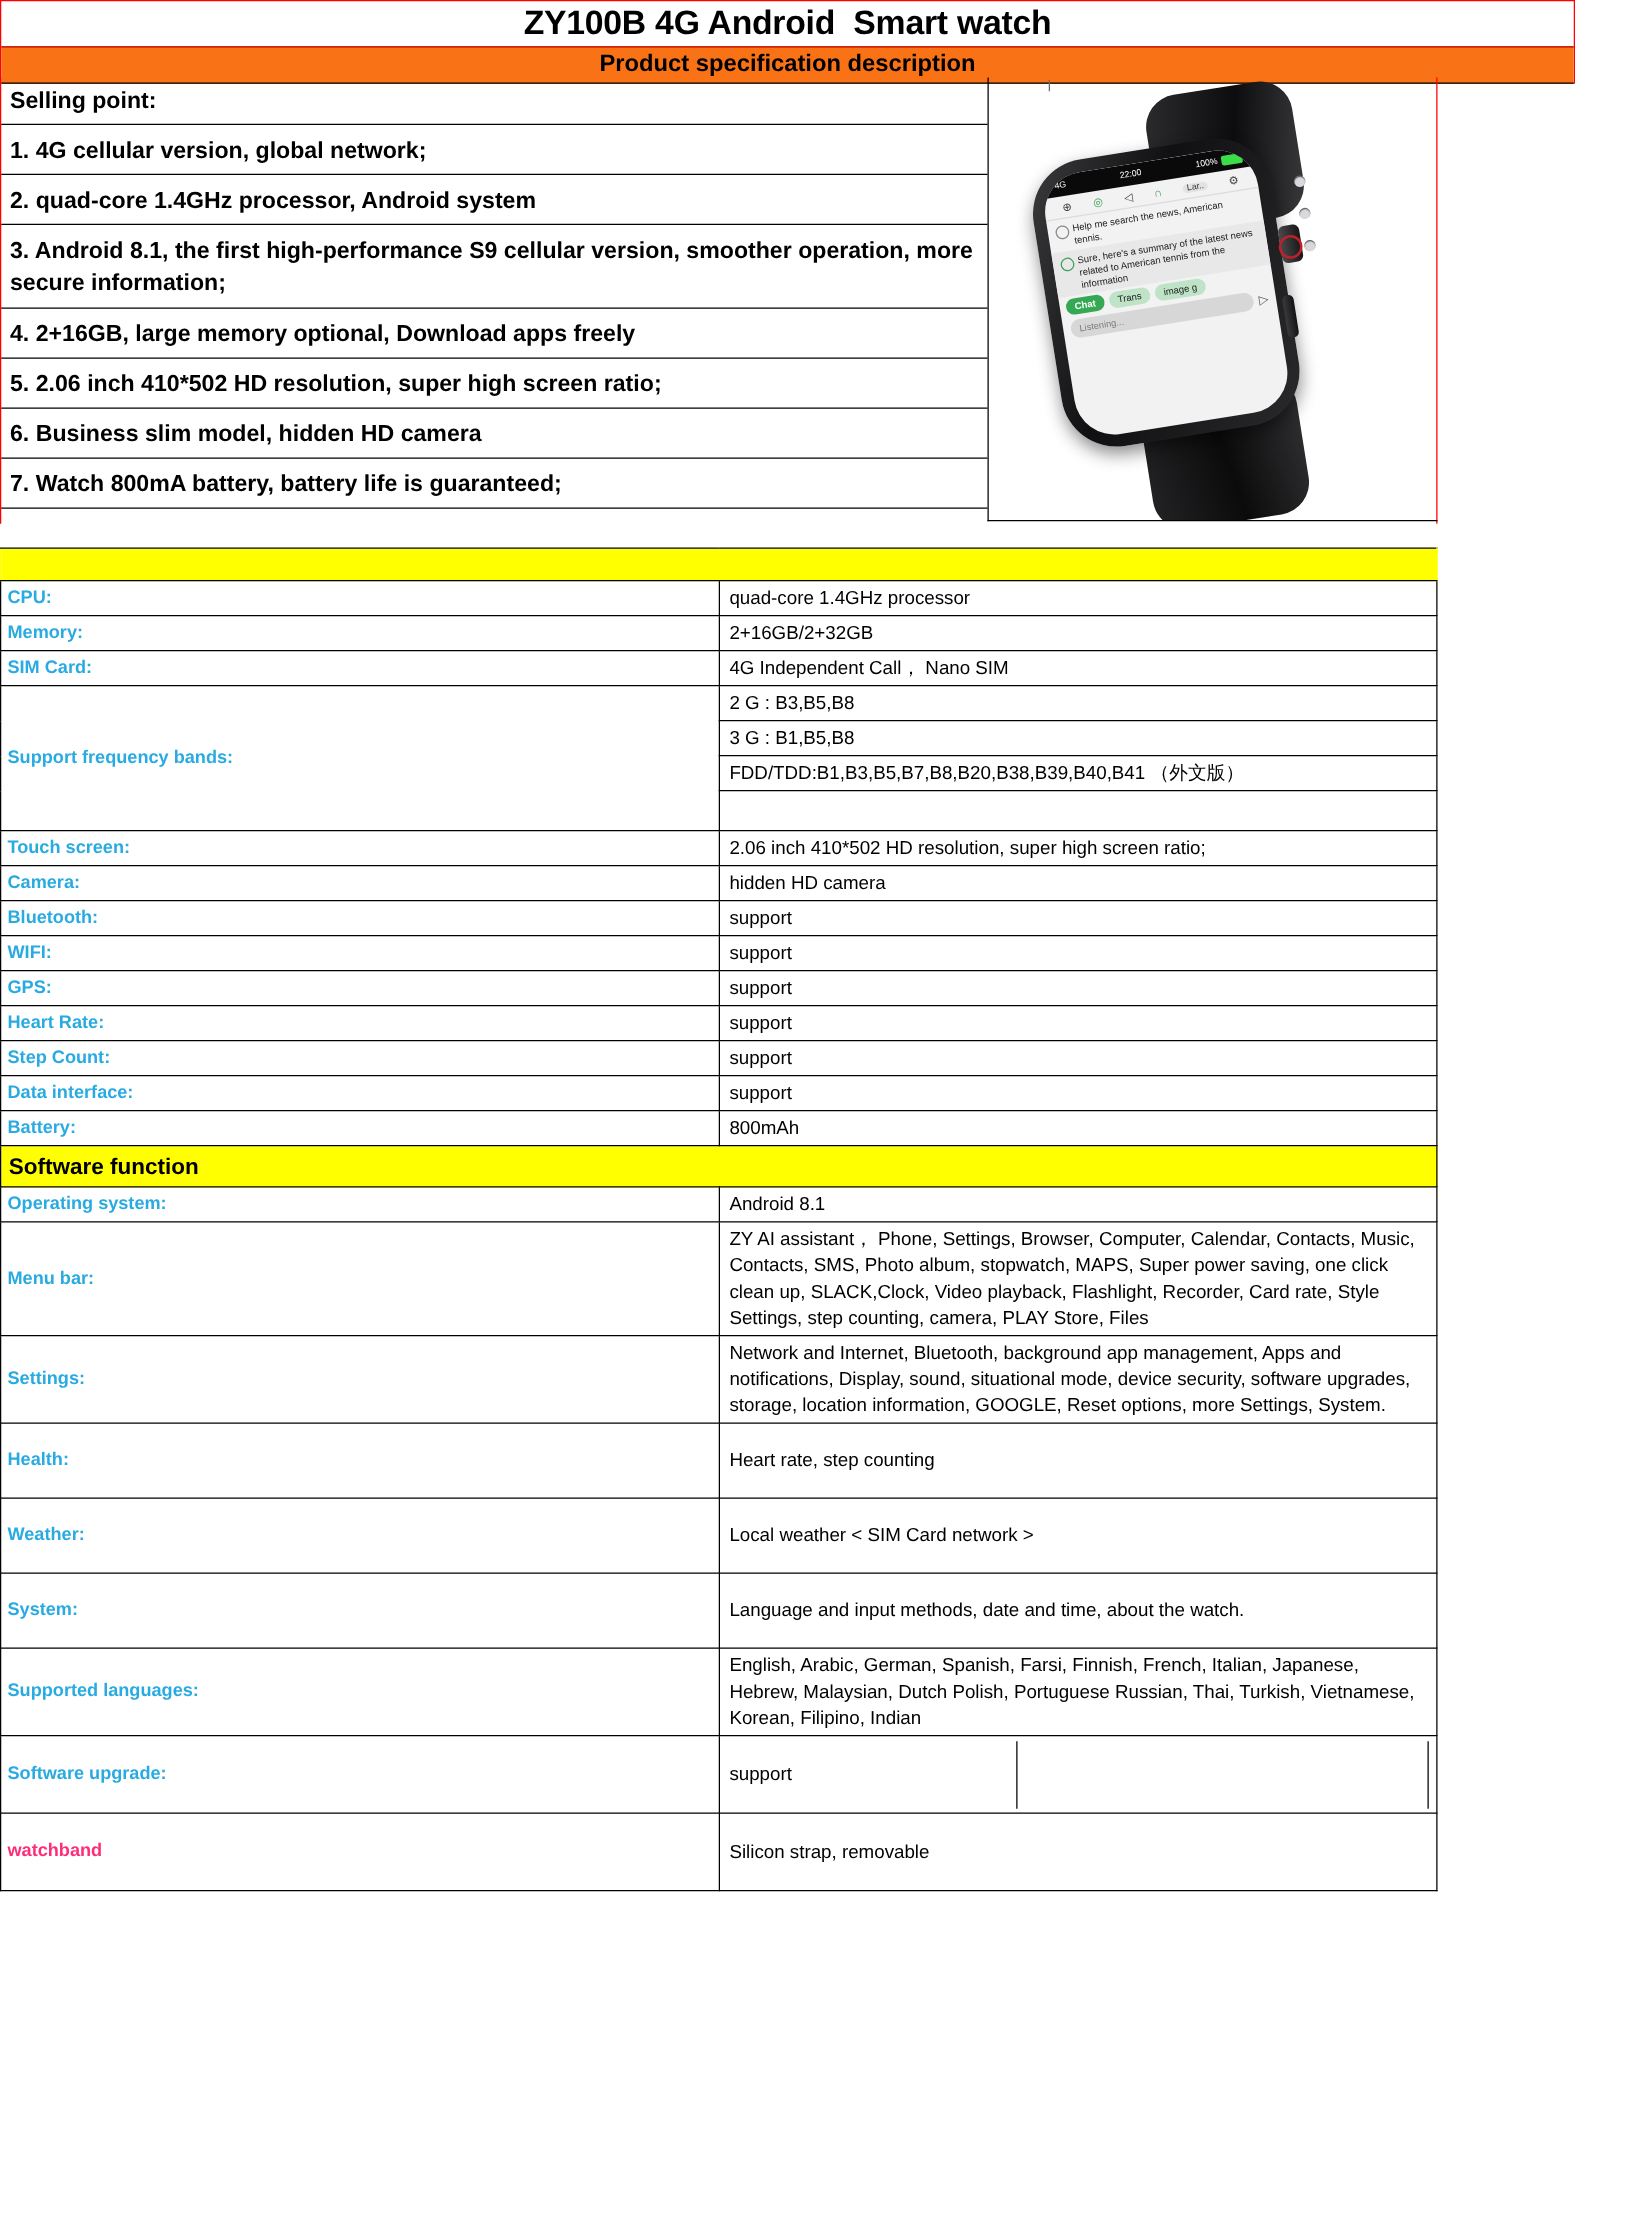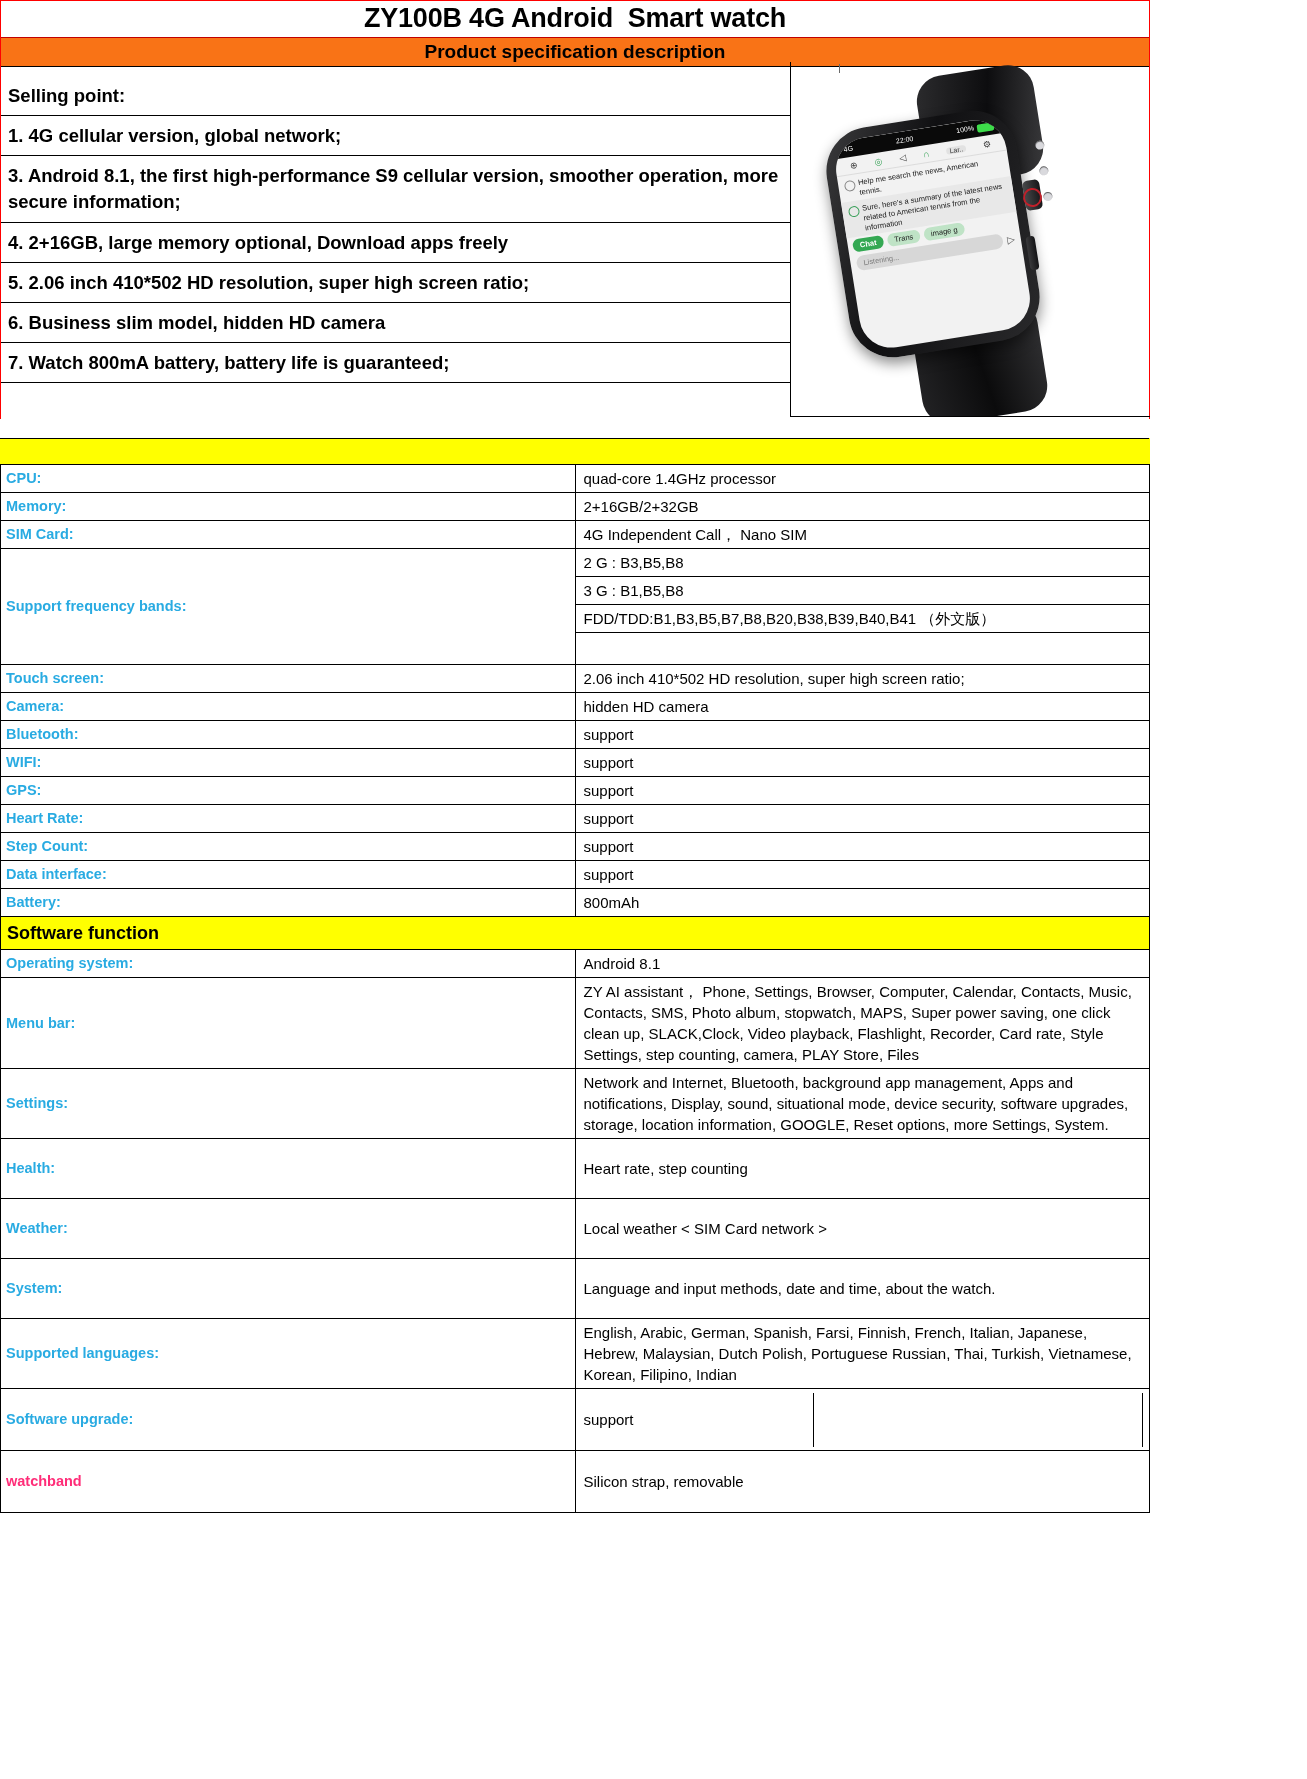--- a/index.html
+++ b/index.html
@@ -16,21 +16,21 @@
     width: 1307px;
     height: 1779px;
     background: #ffffff;
     overflow: hidden;
   }
   
   .doc-frame {
     position: absolute;
     left: 0;
     top: 0;
-    width: 1150px;
+    width: 1260px;
     border: 1px solid #ff0000;
     border-bottom: none;
     box-sizing: border-box;
   }
   .doc-title {
     text-align: center;
     font-size: 27px;
     font-weight: bold;
     line-height: 32px;
     padding: 1px 0 3px 0;
@@ -55,21 +55,21 @@
     top: 62px;
     width: 1150px;
     height: 357px;
     border-left: 1px solid #ff0000;
     border-right: 1px solid #ff0000;
     box-sizing: border-box;
   }
   .sell-list {
     position: absolute;
     left: 0;
-    top: 16px;
+    top: 0;
     width: 789px;
     box-sizing: border-box;
   }
   .sell-row {
     border-bottom: 1px solid #000000;
     font-size: 18.5px;
     font-weight: bold;
     line-height: 25px;
     padding: 7px 6px 7px 7px;
     box-sizing: border-box;
@@ -310,20 +310,21 @@
 
   <div class="doc-frame">
     <div class="doc-title">ZY100B 4G Android  Smart watch</div>
     <div class="subtitle-bar">Product specification description</div>
   </div>
 
   <div class="sell-wrap">
     <div class="sell-list">
       <div class="sell-row first">Selling point:</div>
       <div class="sell-row">1. 4G cellular version, global network;</div>
+      <div class="sell-row">2. quad-core 1.4GHz processor, Android  system</div>
       <div class="sell-row two-line">3. Android 8.1, the first high-performance S9 cellular version, smoother operation, more secure information;</div>
       <div class="sell-row">4. 2+16GB,  large memory optional, Download apps freely</div>
       <div class="sell-row">5. 2.06 inch 410*502  HD resolution, super high screen ratio;</div>
       <div class="sell-row">6. Business slim model, hidden HD camera</div>
       <div class="sell-row">7. Watch 800mA battery, battery life is guaranteed;</div>
     </div>
 
     <div class="watch-cell">
       <div class="tick"></div>
       <div class="watch">

